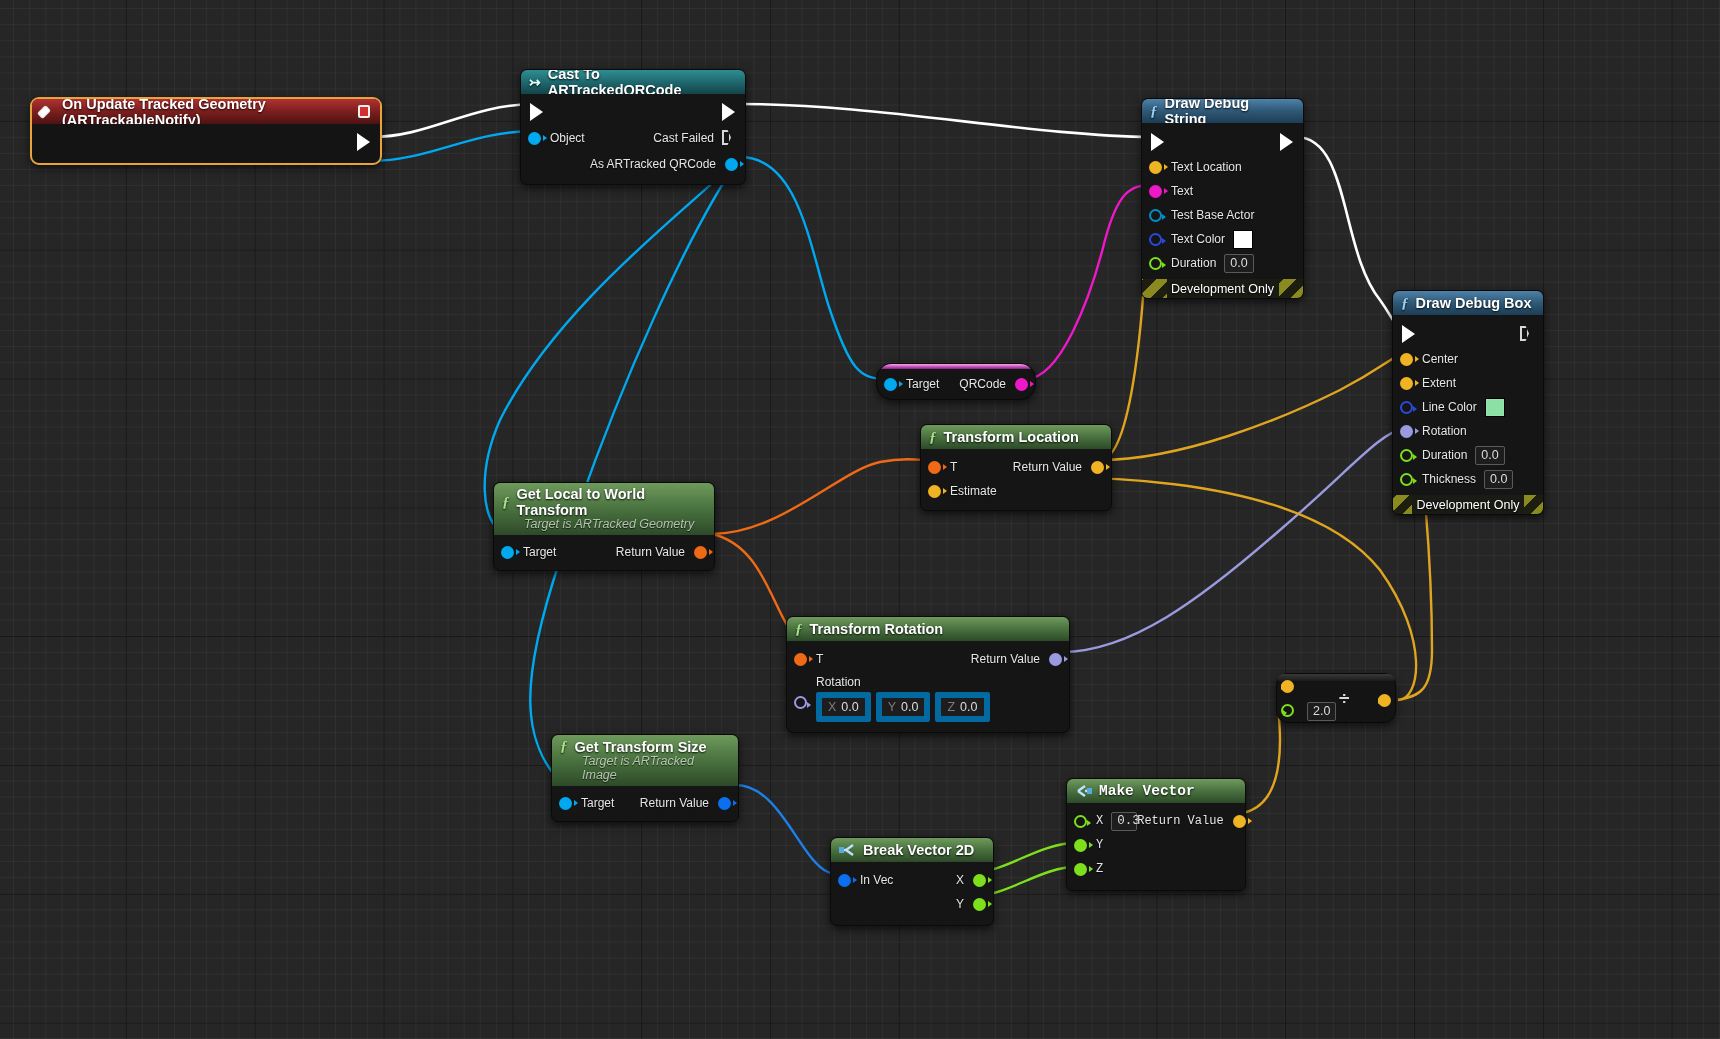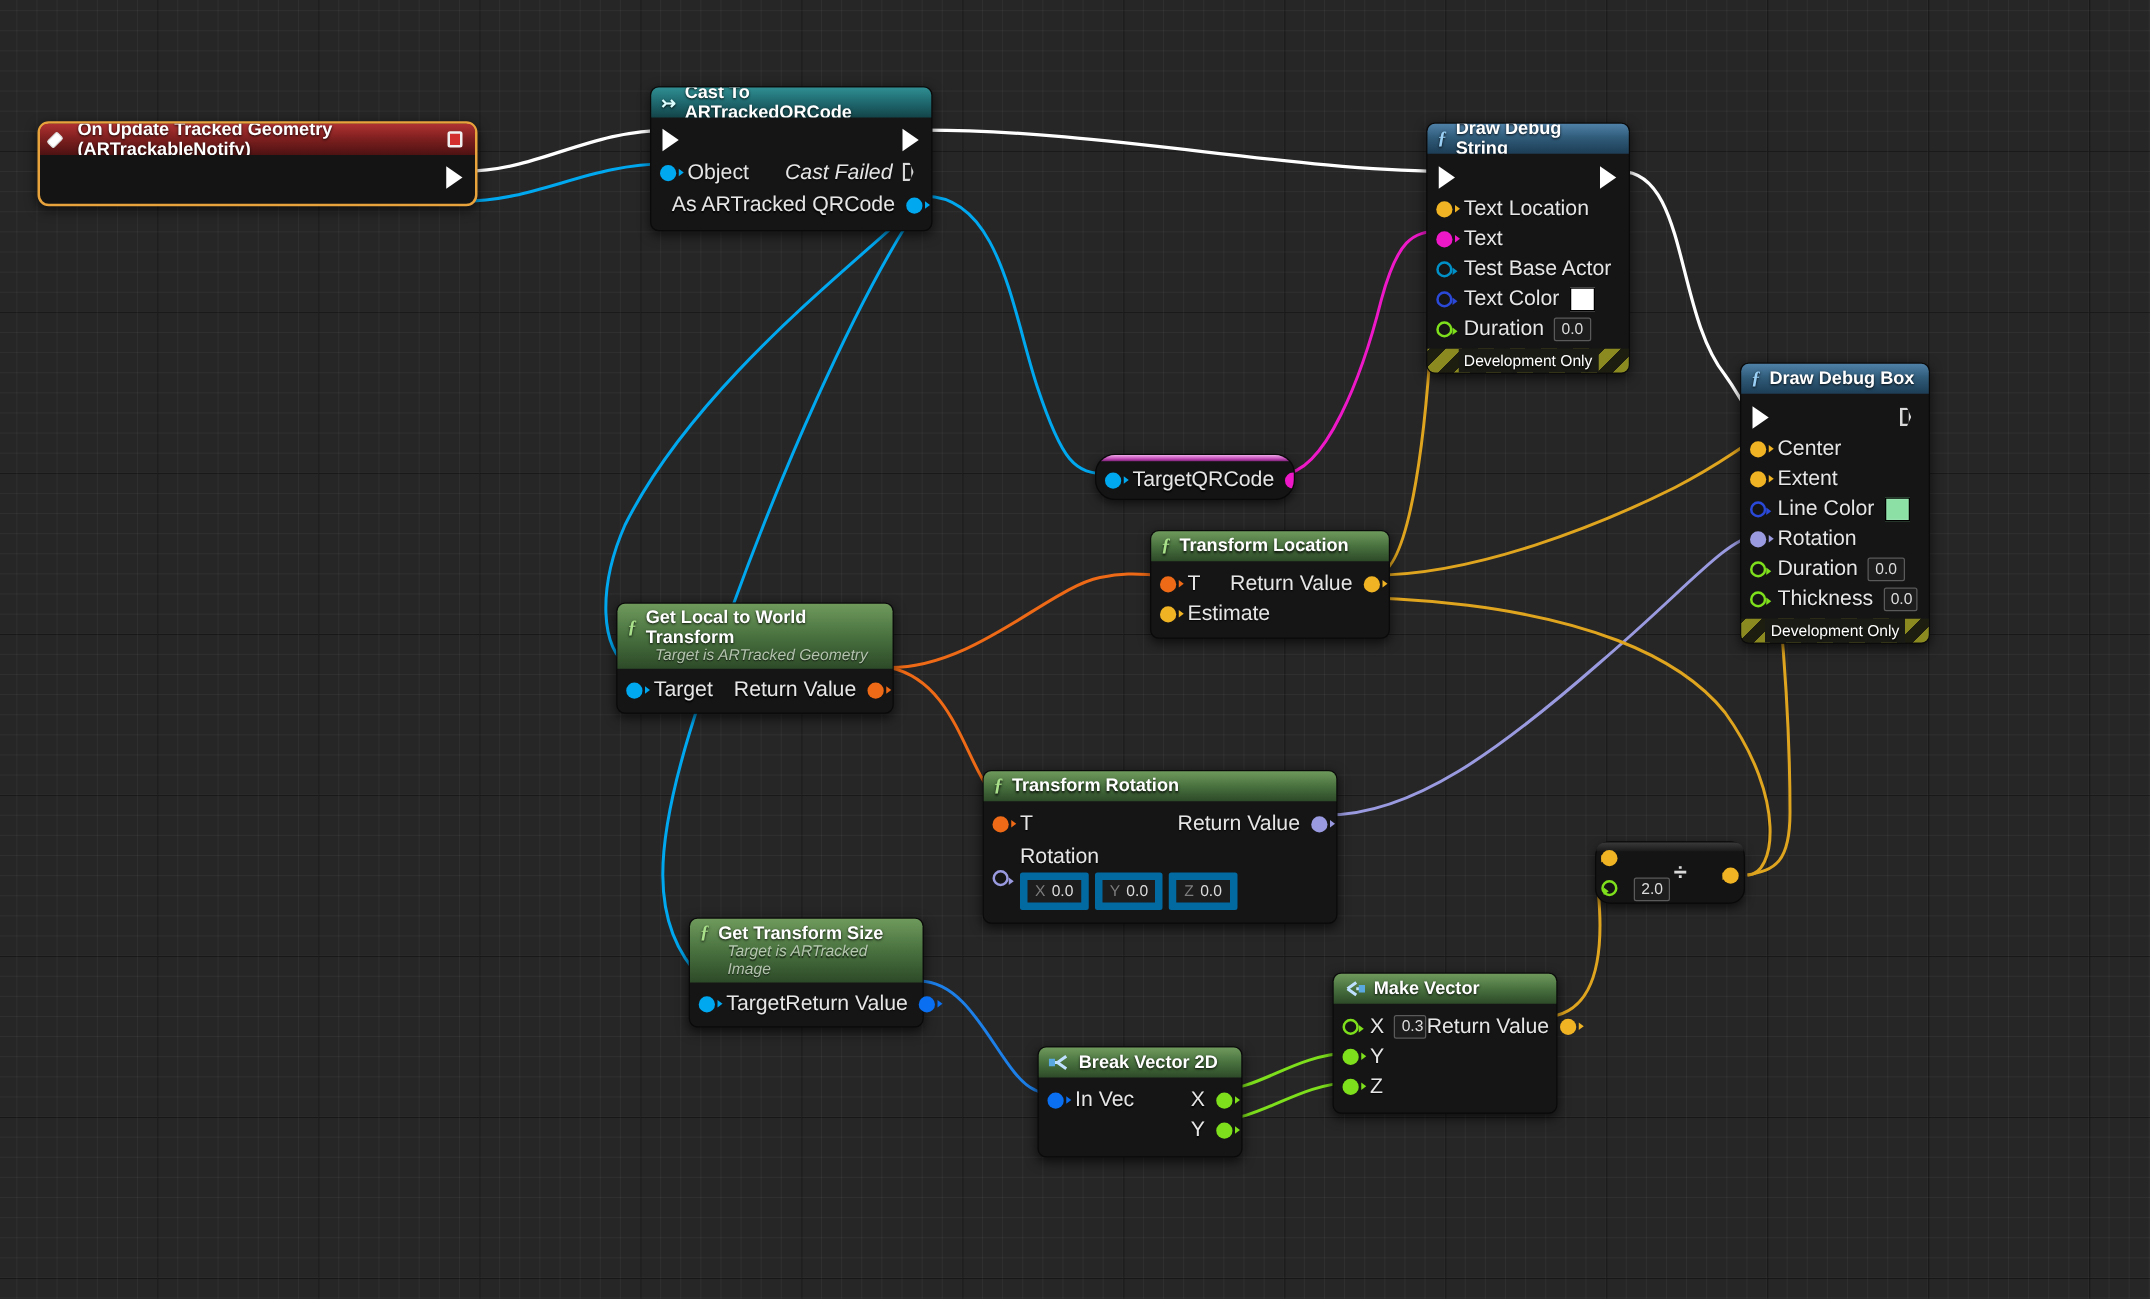--- a/index.html
+++ b/index.html
@@ -53,21 +53,21 @@
   .body { padding:6px 0 7px 0; position:relative; }
 
   .hdr.func { background:linear-gradient(to bottom,#4f81a8 0%,#2f5a78 48%,#1d3d55 100%); }
   .hdr.pure { background:linear-gradient(to bottom,#6f9a5c 0%,#4a7340 48%,#2d4a28 100%); }
   .hdr.cast { background:linear-gradient(to bottom,#2f8e92 0%,#1f6a70 48%,#134449 100%); }
   .hdr.event{ background:linear-gradient(to bottom,#b03232 0%,#7e1f1f 48%,#4e1212 100%);align-items:center; }
 
   .row { display:flex; align-items:center; height:24px; position:relative; padding:0 9px; }
   .row.in { justify-content:flex-start; }
   .row.out { justify-content:flex-end; }
-  .lbl { color:#e6e6e6; font-size:17px; white-space:nowrap; text-shadow:0 1px 1px rgba(0,0,0,0.85); }
+  .lbl { color:#e6e6e6; font-size:12px; white-space:nowrap; text-shadow:0 1px 1px rgba(0,0,0,0.85); }
 
   
   .pin { width:13px; height:13px; border-radius:50%; flex:0 0 auto; position:relative; }
   .pin.hollow { background:transparent; border:2.4px solid; }
   .pin::after {
     content:""; position:absolute; top:3.5px;
     width:0;height:0;border-left:4px solid currentColor;
     border-top:3px solid transparent;border-bottom:3px solid transparent;
   }
   .pin.left::after  { right:-6px; }
@@ -193,21 +193,21 @@
       <div class="execwrap">
           <div class="tri"></div>
         </div>
       <div class="execwrap execout">
           <div class="tri"></div>
         </div>
     </div>
     <div class="row" style="height:26px;">
       <div class="pin left" style="background:#00a8f0;color:#00a8f0;"></div>
       <span class="lbl">Object</span>
-      <span class="lbl" style="margin-left:auto;font-style:italic;">Cast Failed</span>
+      <span class="lbl" style="margin-left:auto;">Cast Failed</span>
       <div class="execwrap hollow" style="margin-left:8px;">
           <div class="tri"></div>
         </div>
     </div>
     <div class="row out" style="height:26px;">
       <span class="lbl">As ARTracked QRCode</span>
       <div class="pin right" style="background:#00a8f0;color:#00a8f0;"></div>
     </div>
   </div>
 </div>
@@ -409,21 +409,21 @@
       <span class="lbl" style="margin-left:auto;">X</span>
       <div class="pin right" style="background:#7ee01c;color:#7ee01c;"></div>
     </div>
     <div class="row out">
       <span class="lbl">Y</span>
       <div class="pin right" style="background:#7ee01c;color:#7ee01c;"></div>
     </div>
   </div>
 </div>
 
-<div class="node" id="node-mv" style="left:1066px; top:778px; width:180px;">
+<div class="node" id="node-mv" style="left:1066px; top:778px; width:180px;font-family:Liberation Mono, monospace;">
   <div class="hdr pure green">
     <span class="makeico">
       <svg width="17" height="14" viewBox="0 0 17 14">
           <path d="M16 7 L10 7 M10 2 L3 7 M10 12 L3 7" stroke="#bfe0ff" stroke-width="2.4" fill="none"></path>
           <rect x="12" y="4" width="5" height="6" fill="#5aa8e0"></rect>
         </svg>
     </span>
     <span>Make Vector</span>
   </div>
   <div class="body" style="padding-bottom:9px;">

